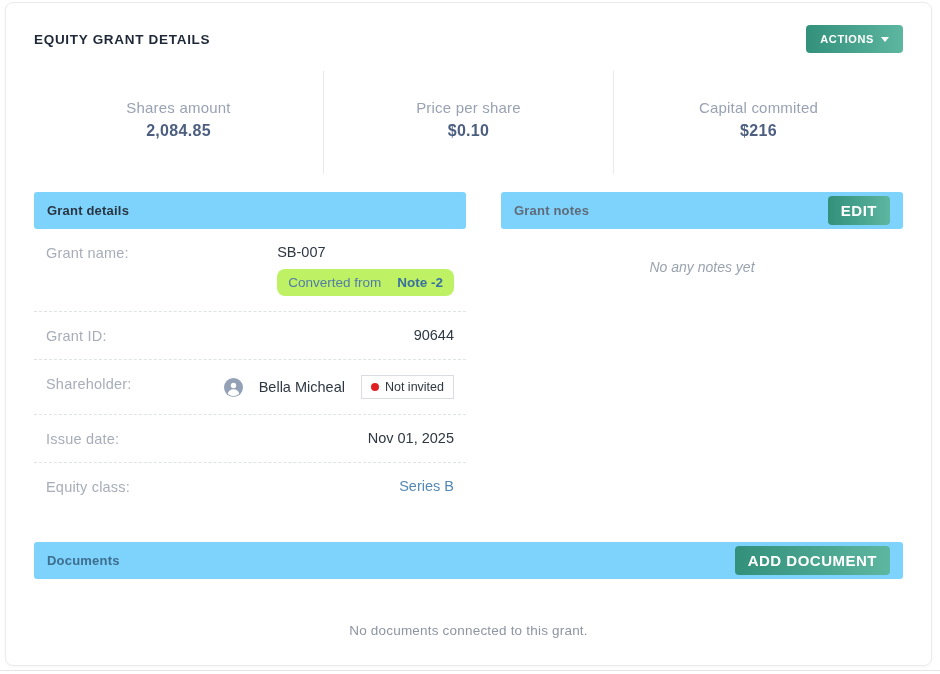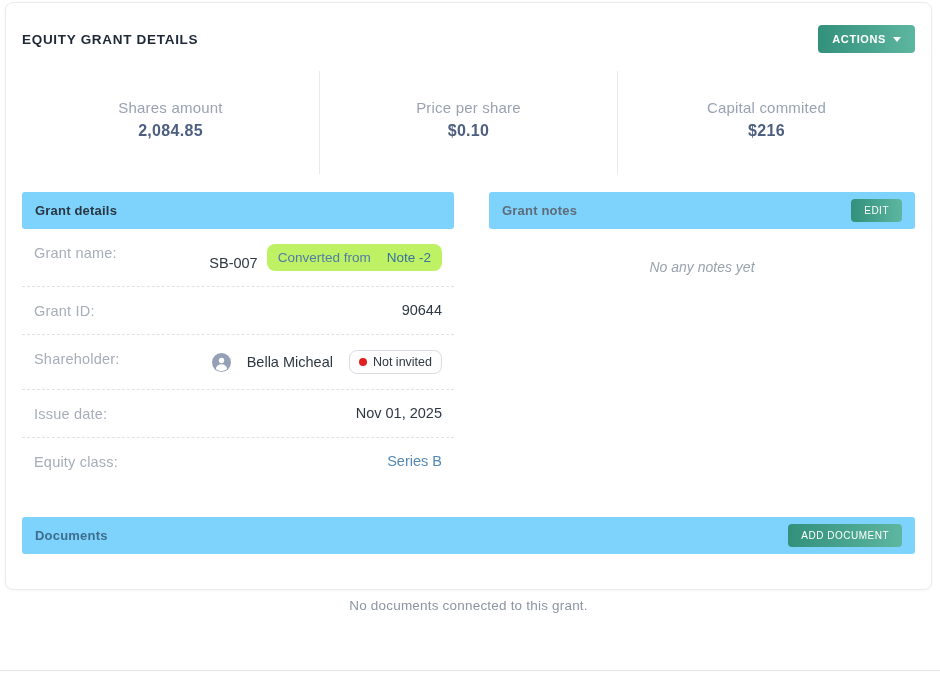--- a/index.html
+++ b/index.html
@@ -6,26 +6,26 @@
   html, body {
     width: 940px; height: 674px;
     background: #ffffff;
     font-family: "Liberation Sans", "DejaVu Sans", sans-serif;
     position: relative;
     overflow: hidden;
   }
   .card {
     position: absolute;
     left: 5px; top: 2px;
-    width: 927px; height: 588px;
+    width: 927px; height: 664px;
     background: #ffffff;
     border: 1px solid #e9ebee;
     border-radius: 8px;
     box-shadow: 0 1px 3px rgba(40,50,70,0.04);
-    padding: 18px 16px;
+    padding: 18px 28px;
   }
   .bottom-line {
     position: absolute;
     left: 0; right: 0; bottom: 3px;
     border-bottom: 1px solid #e3e5e9;
   }
   
   .card-header {
     display: flex; align-items: center; justify-content: space-between;
     padding-top: 4px;
@@ -82,52 +82,52 @@
     display: flex; align-items: center; justify-content: space-between;
     padding: 0 13px;
   }
   .panel-title-dark  { font-size: 13px; font-weight: bold; color: #2a3542; letter-spacing: .2px; }
   .panel-title-gray  { font-size: 13px; font-weight: bold; color: #606b79; letter-spacing: .2px; }
   .panel-title-blue  { font-size: 13px; font-weight: bold; color: #3e6e8e; letter-spacing: .2px; }
   .btn-teal-sm {
     background: linear-gradient(90deg, #32907b 0%, #5db6a0 100%);
     color: #fff; border: none; border-radius: 4px;
     font-family: inherit;
-    font-size: 10px; font-weight: normal; letter-spacing: .5px;
+    font-size: 15px; font-weight: bold; letter-spacing: .5px;
     text-transform: uppercase;
     padding: 6px 13px;
     cursor: pointer;
   }
   
   .detail-row {
     display: flex; align-items: flex-start; justify-content: space-between;
     padding: 15px 12px;
     border-bottom: 1px dashed #dfe2e7;
     font-size: 14.5px;
   }
   .detail-row:last-child { border-bottom: none; }
   .row-label { color: #a7adb9; letter-spacing: .2px; padding-top: 1px; }
   .row-value { color: #2e3843; text-align: right; }
-  .value-col { display: flex; flex-direction: row; align-items: flex-end; gap: 9px; }
+  .value-col { display: flex; flex-direction: column; align-items: flex-start; gap: 9px; }
   .converted-badge {
     background: #bef264;
     border-radius: 8px;
     padding: 6px 11px;
     font-size: 13.5px;
     color: #527ca7;
     display: inline-flex; gap: 16px; align-items: center;
   }
-  .badge-link { color: #39719f; font-weight: normal; text-decoration: none; cursor: pointer; }
+  .badge-link { color: #39719f; font-weight: bold; text-decoration: none; cursor: pointer; }
   .shareholder-wrap { display: flex; align-items: center; gap: 16px; }
   .avatar { width: 19px; height: 19px; display: inline-block; }
   .status-badge {
     display: inline-flex; align-items: center; gap: 6px;
     border: 1px solid #d9dce1;
     background: #fefefe;
-    border-radius: 8px;
+    border-radius: 0;
     padding: 4px 9px;
     font-size: 12.5px; color: #2f3740;
   }
   .red-dot { width: 8px; height: 8px; border-radius: 50%; background: #e02020; display: inline-block; }
   .link-blue { color: #5589b5; cursor: pointer; text-decoration: none; }
   
   .notes-empty {
     margin-top: 30px;
     text-align: center;
     font-style: italic;

